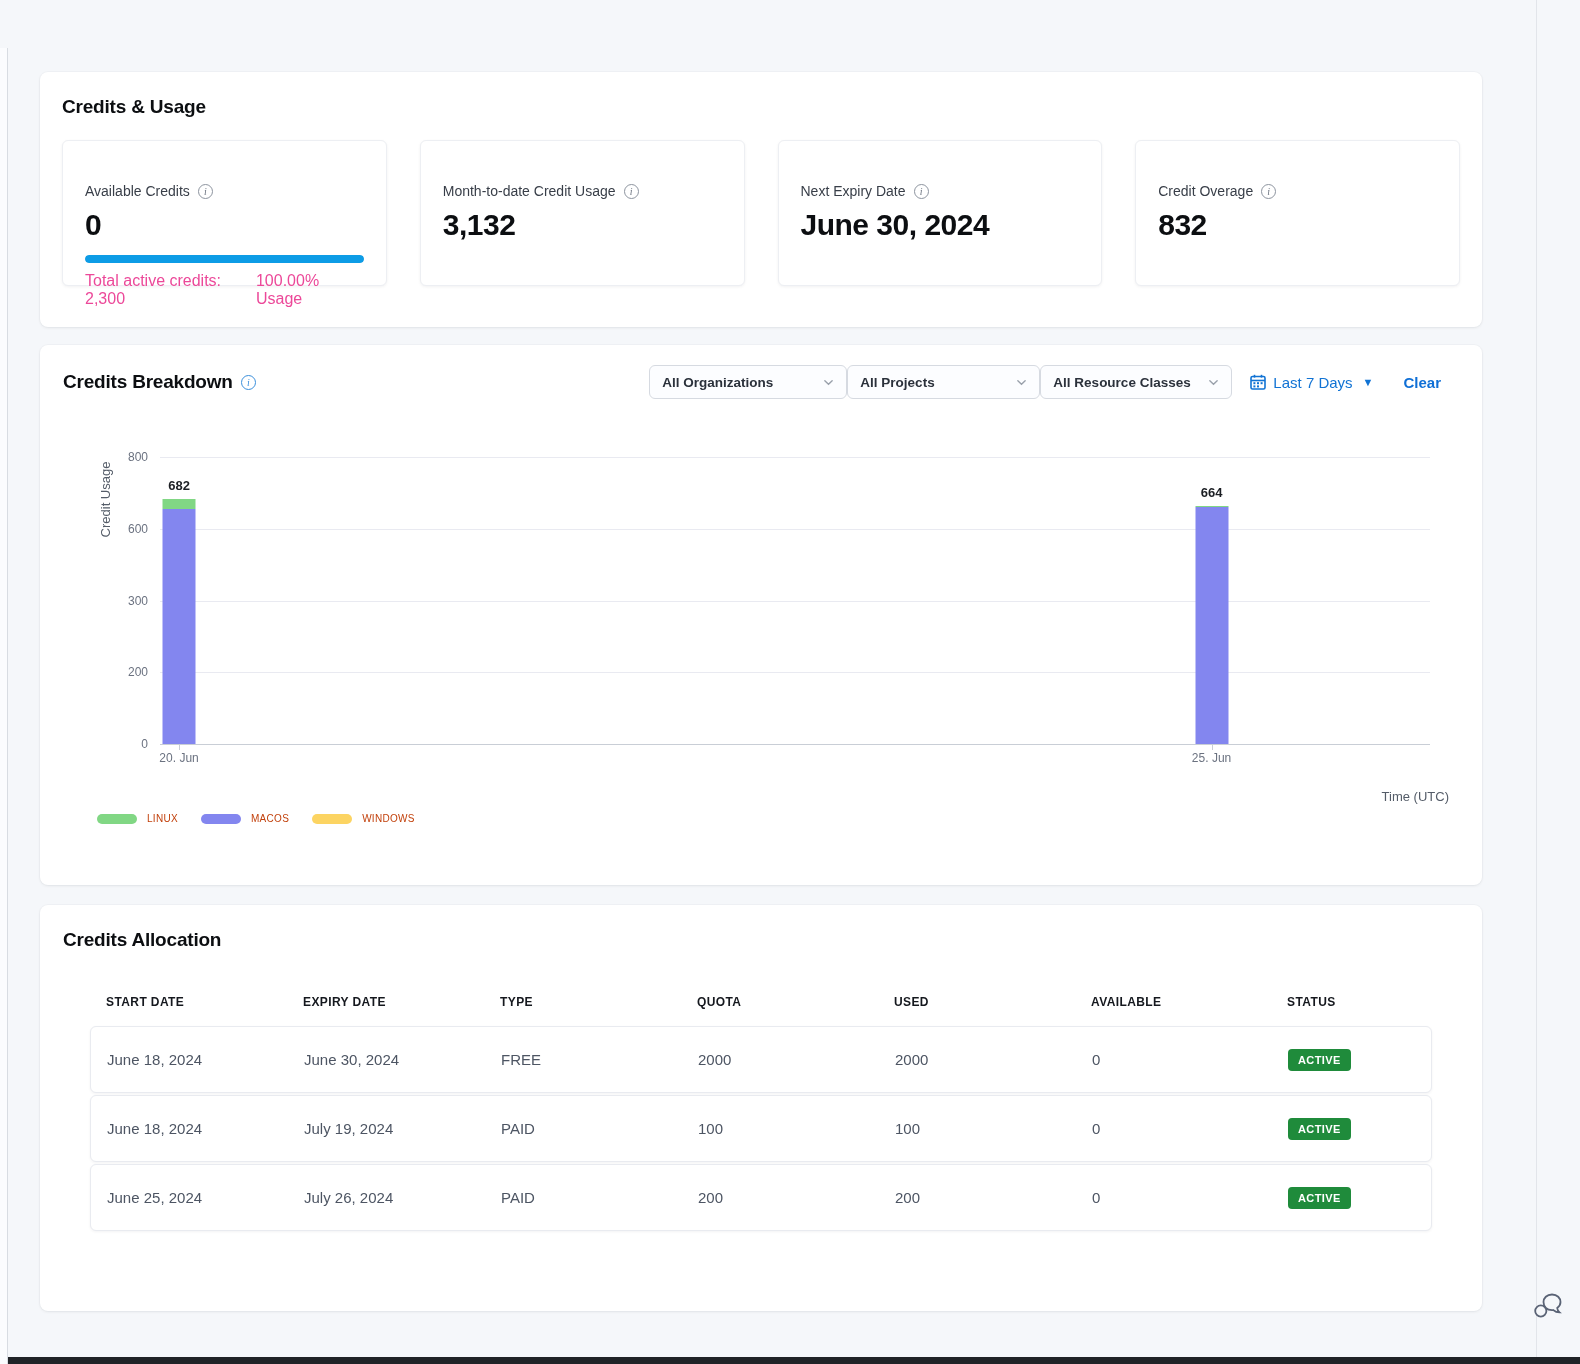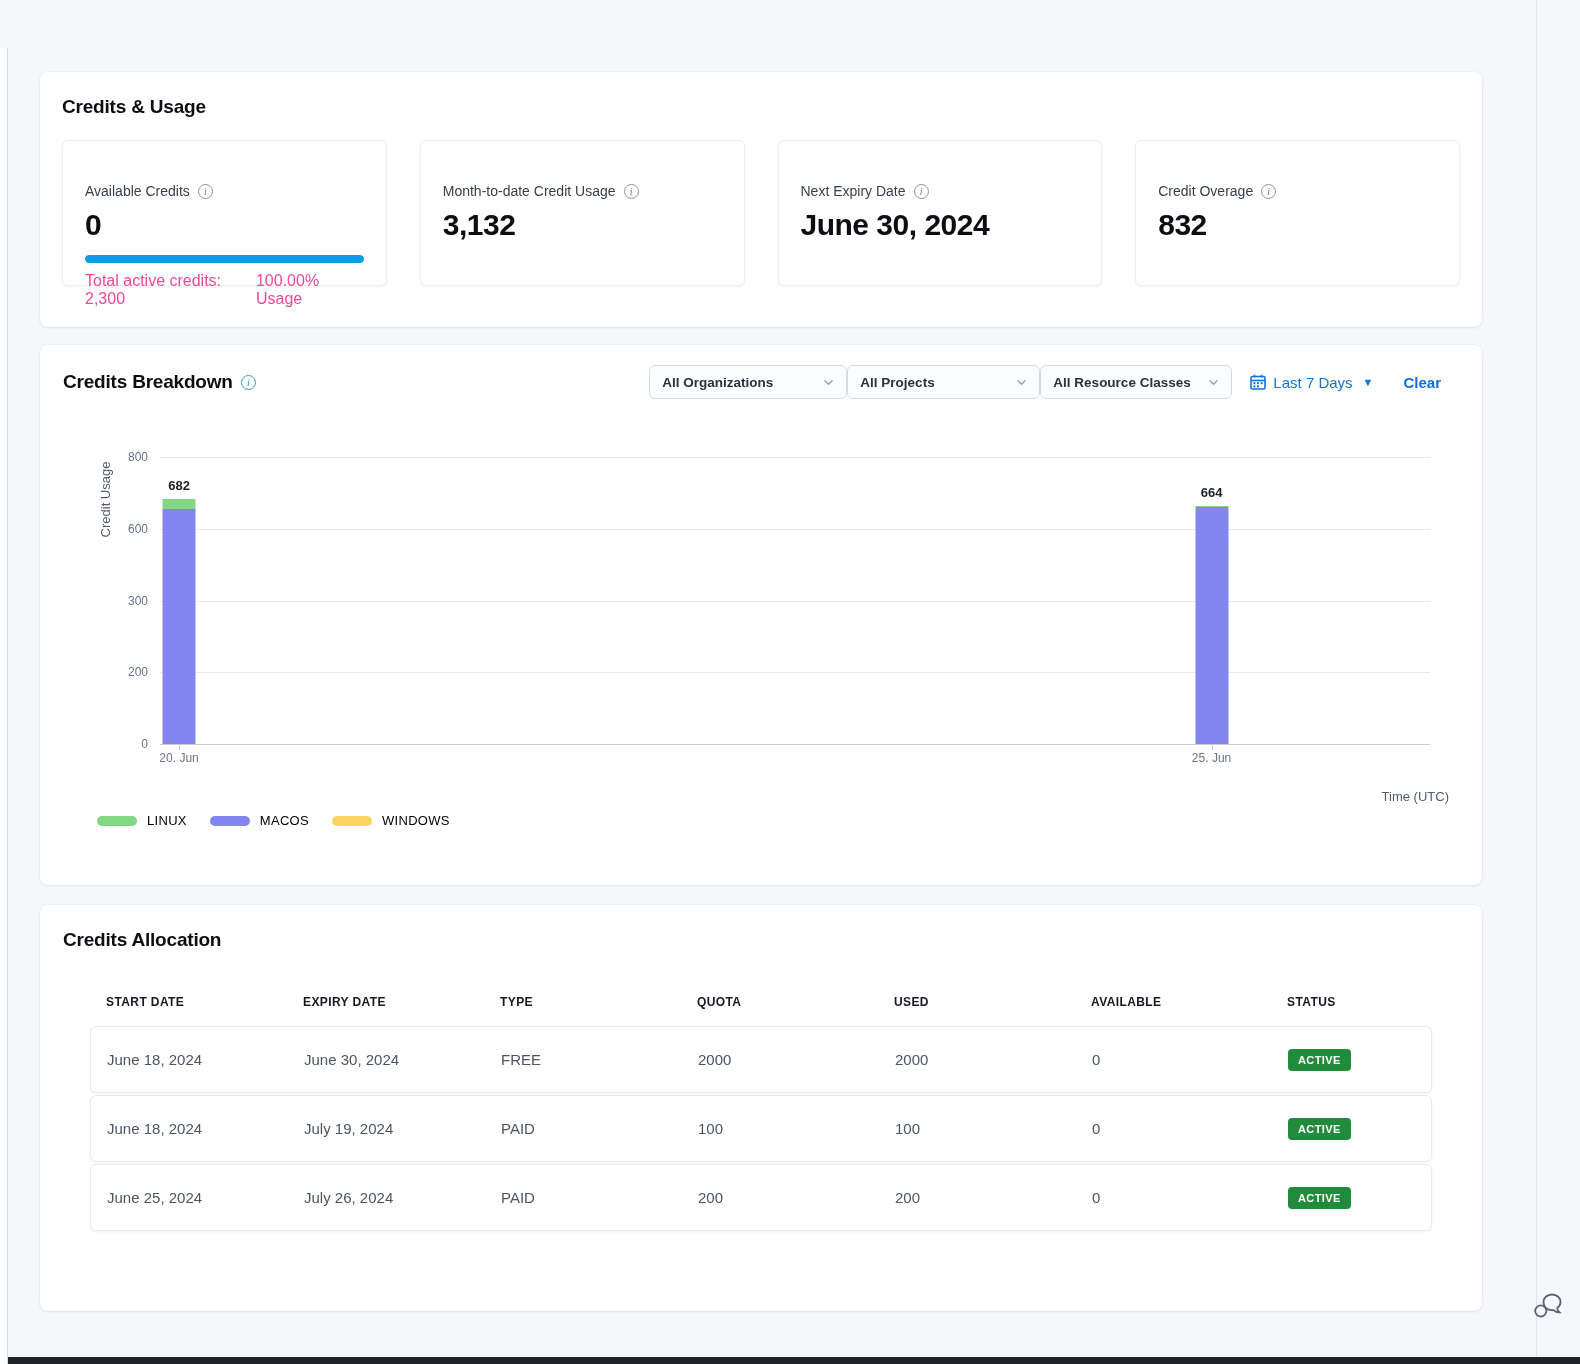--- a/index.html
+++ b/index.html
@@ -69,21 +69,21 @@
   .bar { position:absolute; bottom:0; width:33px; transform:translateX(-50%); }
   .bar-seg { position:absolute; left:0; width:100%; }
   .bar-total { position:absolute; top:-21px; left:50%; transform:translateX(-50%); font-size:13px; font-weight:700; color:#1c1f24; }
   .xtick-mark { position:absolute; top:287px; width:1px; height:6px; background:#c9ced6; }
   .xtick-label { position:absolute; top:294px; transform:translateX(-50%); font-size:12px; color:#6b7280; white-space:nowrap; }
   .x-axis-title { position:absolute; right:-19px; top:332px; font-size:13px; color:#545c68; }
 
   .legend { position:absolute; left:57px; top:468px; display:flex; align-items:center; gap:23px; }
   .legend-item { display:flex; align-items:center; cursor:pointer; }
   .legend-pill { width:40px; height:10px; border-radius:5px; margin-right:10px; }
-  .legend-label { font-size:13px; color:#000000; letter-spacing:.3px; }
+  .legend-label { font-size:10px; color:#c2410c; letter-spacing:.3px; }
 
   
   #sec-alloc { padding:24px 0 0 0; }
   #sec-alloc .section-title { padding-left:23px; }
   .alloc-table { margin:44px 50px 0 50px; }
   .thead, .trow { display:grid; grid-template-columns:197px 197px 197px 197px 197px 196px 1fr; padding:0 16px; }
   .thead { margin-bottom:17px; }
   .th { font-size:12px; font-weight:700; color:#15181e; letter-spacing:.4px; }
   .trow { height:67px; align-items:center; background:#fff; border:1px solid #e9ebf0; border-radius:6px;
           margin-bottom:2px; box-shadow:0 1px 3px rgba(20,24,31,.05); font-size:15px; color:#4d5563; }

